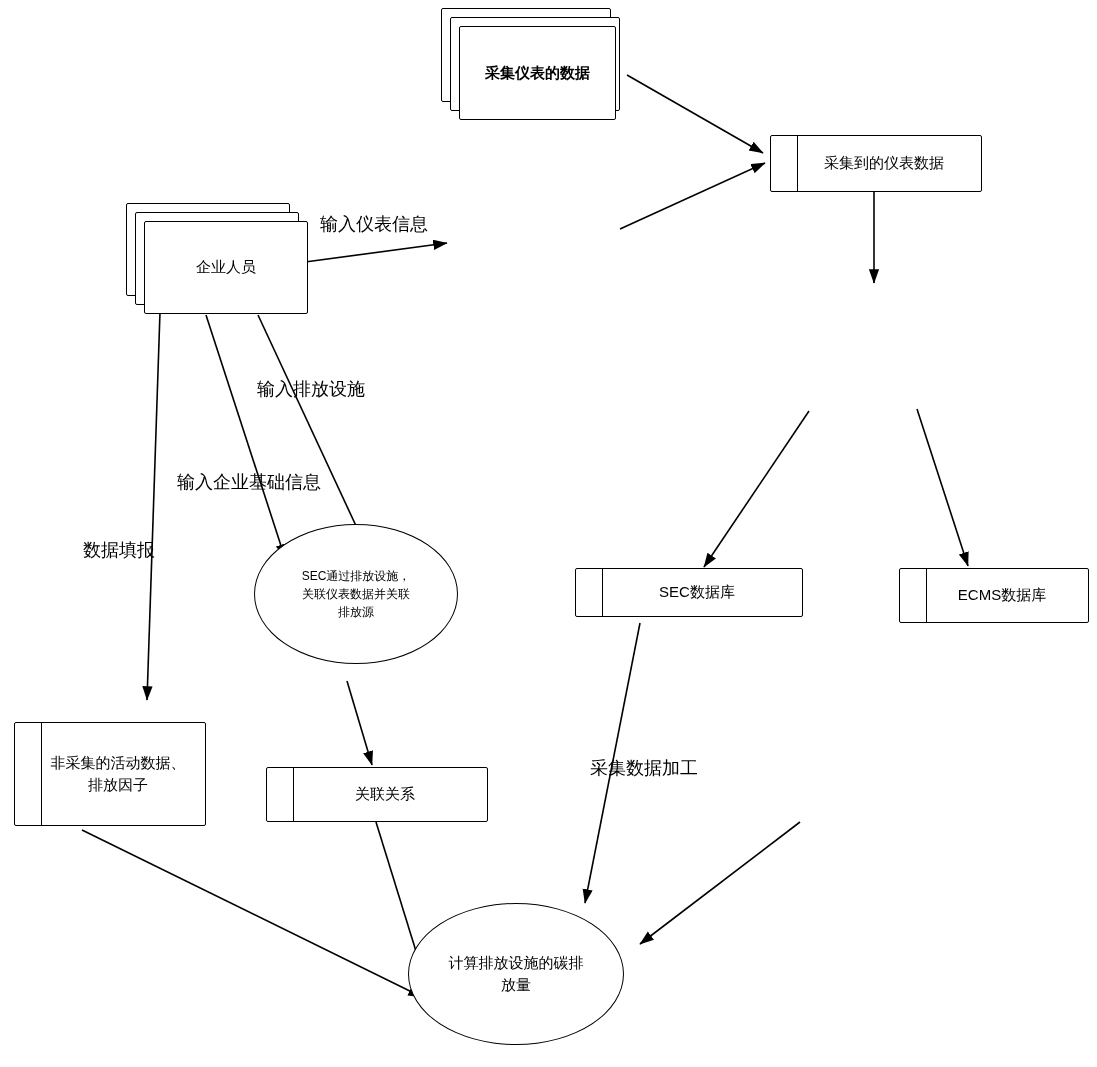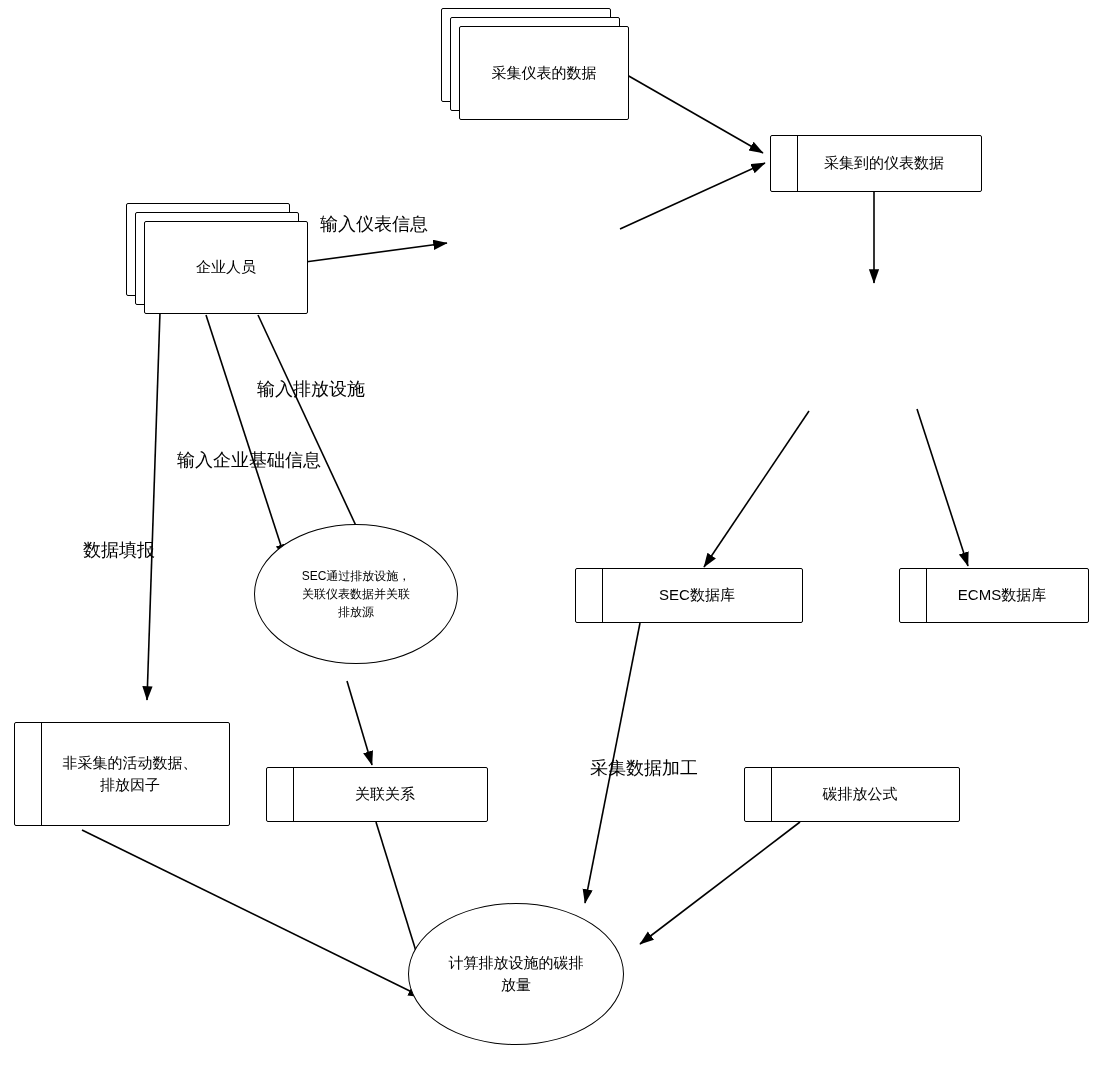--- a/index.html
+++ b/index.html
@@ -112,21 +112,21 @@
       <path d="M82,830 L422,997"></path>
 
       <path d="M376,822 L428,990"></path>
 
       <path d="M800,822 L640,944"></path>
     </g>
   </svg>
 
   <div class="stack-shadow" style="left:441px; top:8px; width:170px; height:94px;"></div>
   <div class="stack-shadow" style="left:450px; top:17px; width:170px; height:94px;"></div>
-  <div class="node rect" style="left:459px; top:26px; width:170px; height:94px;">
+  <div class="node rect" style="left:459px; top:26px; width:157px; height:94px;font-weight:bold;">
     <span>采集仪表的数据</span>
   </div>
 
   <div class="node rect store" style="left:770px; top:135px; width:212px; height:57px;">
     <span class="store-divider"></span>
     <span>采集到的仪表数据</span>
   </div>
 
 
   <div class="stack-shadow" style="left:126px; top:203px; width:164px; height:93px;"></div>
@@ -135,50 +135,46 @@
     <span>企业人员</span>
   </div>
 
 
   <div class="node ellipse" style="left:254px; top:524px; width:204px; height:140px; font-size:12px;">
     <span>SEC通过排放设施，
 关联仪表数据并关联
 排放源</span>
   </div>
 
-  <div class="node rect store" style="left:575px; top:568px; width:228px; height:55px;">
+  <div class="node rect store" style="left:575px; top:568px; width:228px; height:49px;">
     <span class="store-divider"></span>
     <span>SEC数据库</span>
   </div>
 
   <div class="node rect store" style="left:899px; top:568px; width:190px; height:55px;">
     <span class="store-divider"></span>
     <span>ECMS数据库</span>
   </div>
 
-  <div class="node rect store" style="left:14px; top:722px; width:216px; height:104px;">
+  <div class="node rect store" style="left:14px; top:722px; width:192px; height:104px;">
     <span class="store-divider"></span>
     <span>非采集的活动数据、
 排放因子</span>
   </div>
 
   <div class="node rect store" style="left:266px; top:767px; width:222px; height:55px;">
     <span class="store-divider"></span>
     <span>关联关系</span>
   </div>
 
-  <div class="node rect store" style="left:744px; top:767px; width:216px; height:55px;">
-    <span class="store-divider"></span>
-    <span>碳排放公式</span>
-  </div>
 
   <div class="node ellipse" style="left:408px; top:903px; width:216px; height:142px;">
     <span>计算排放设施的碳排
 放量</span>
   </div>
 
   <div class="edge-label" style="left:320px; top:212px;">输入仪表信息</div>
   <div class="edge-label" style="left:257px; top:377px;">输入排放设施</div>
-  <div class="edge-label" style="left:177px; top:448px;text-align:center;">输入企业基础信息</div>
+  <div class="edge-label" style="left:177px; top:470px;text-align:center;">输入企业基础信息</div>
   <div class="edge-label" style="left:83px; top:538px;">数据填报</div>
   <div class="edge-label" style="left:590px; top:756px;">采集数据加工</div>
 
 </div>
 
 </body></html>

